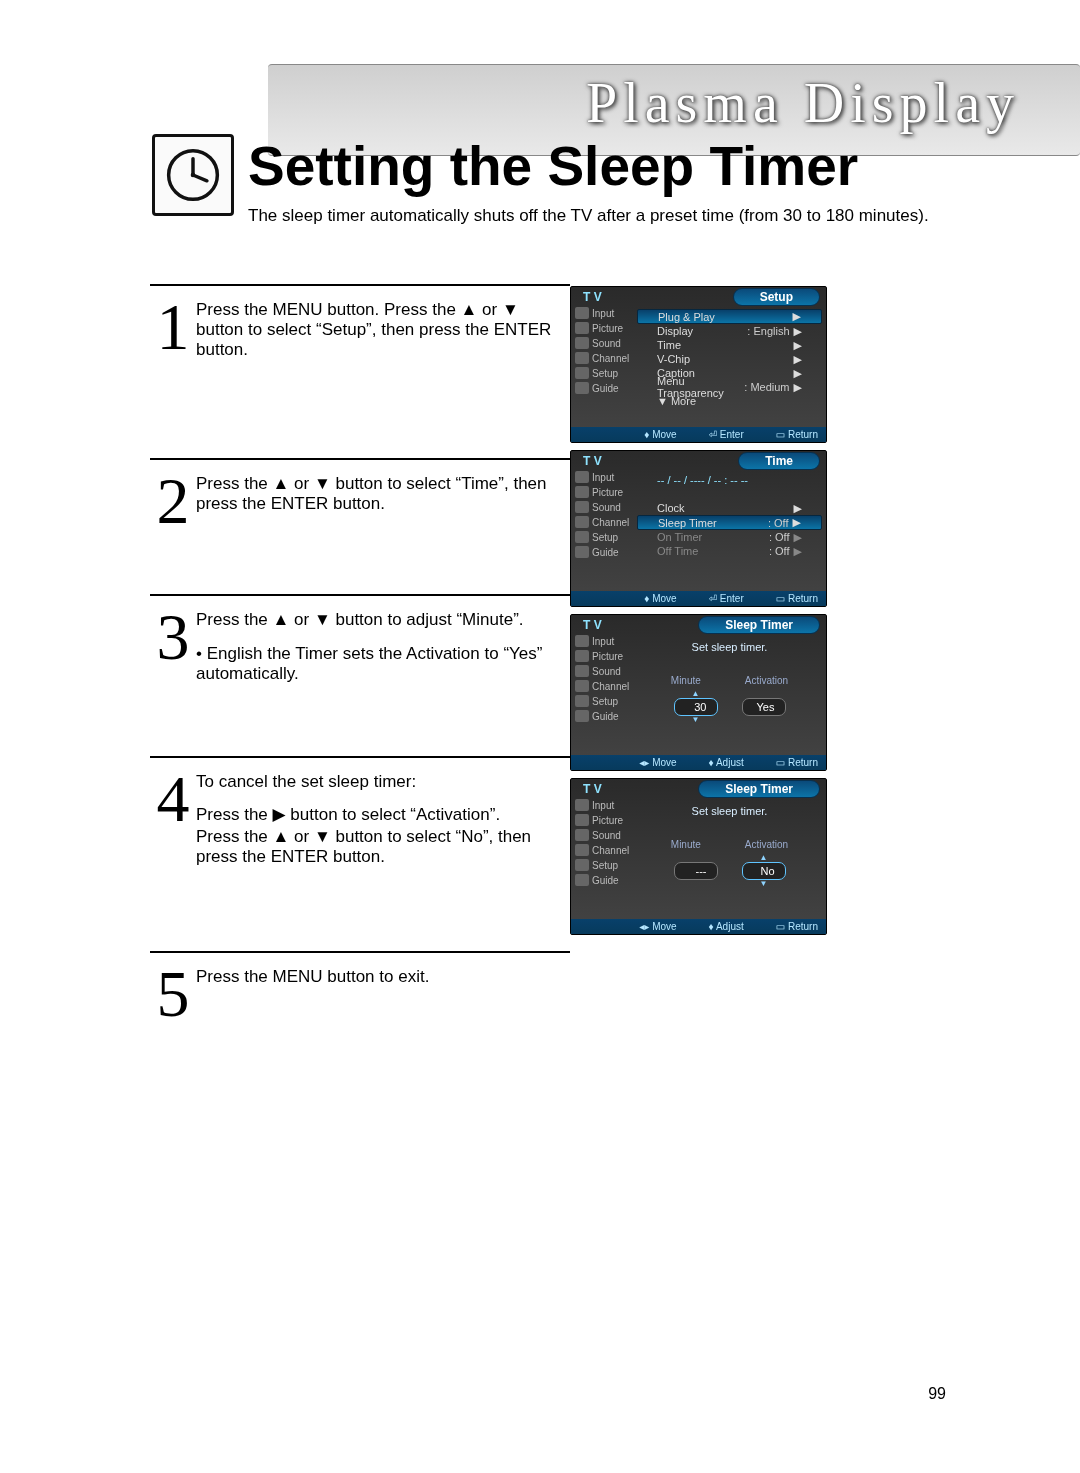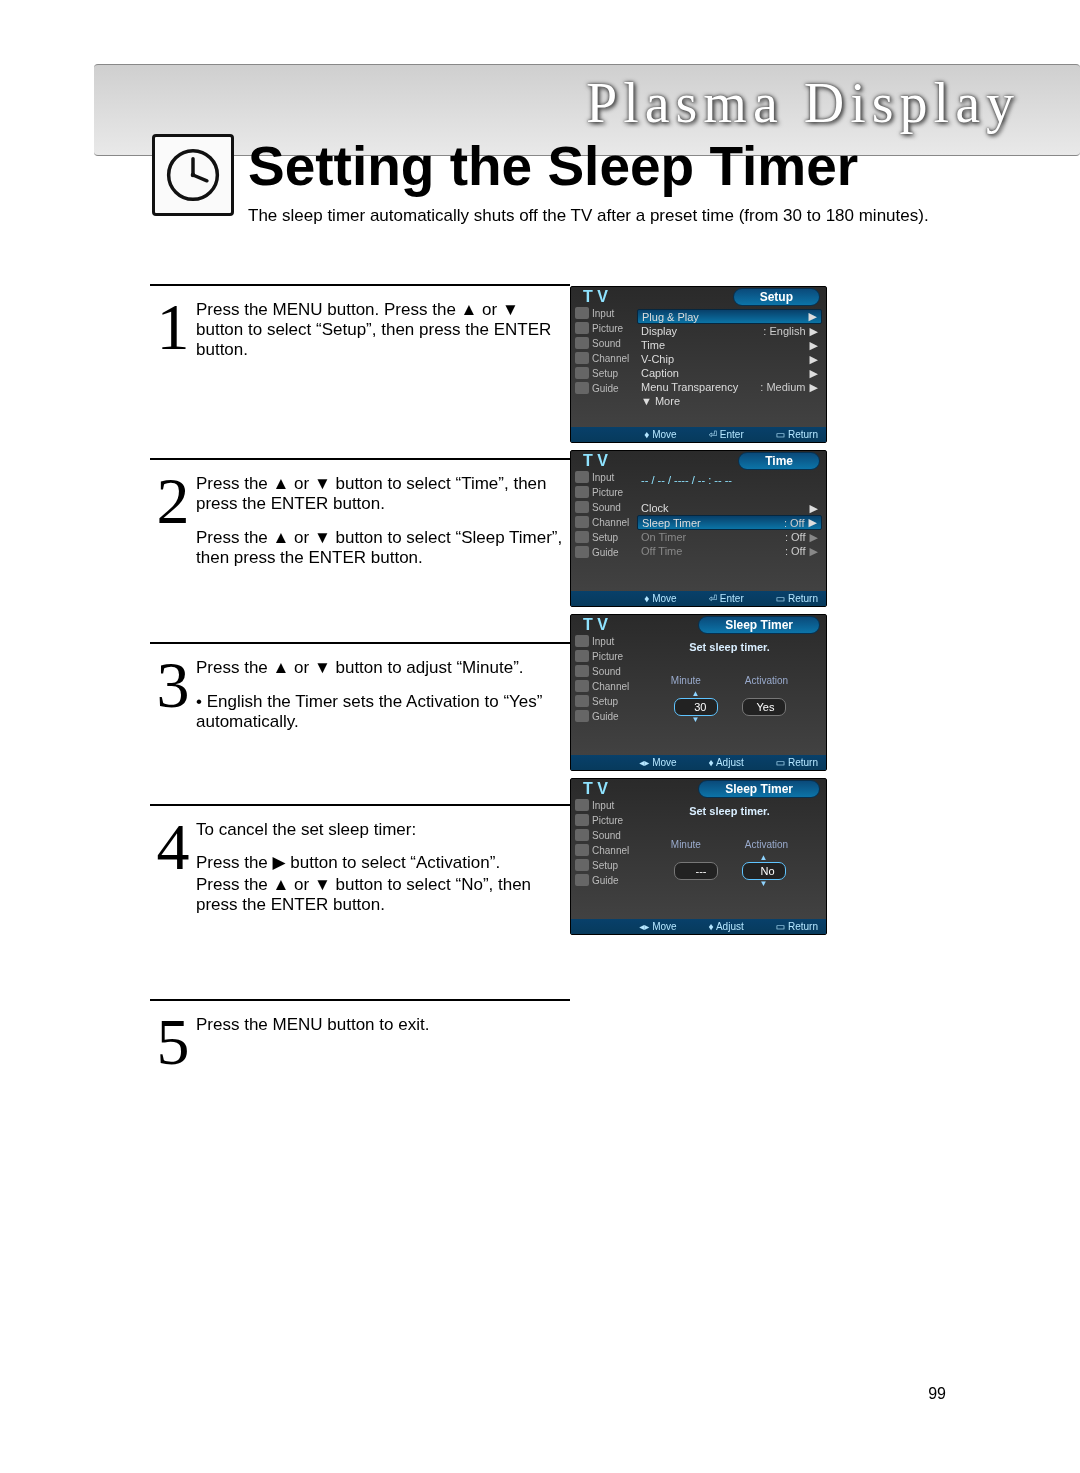--- a/index.html
+++ b/index.html
@@ -1,54 +1,54 @@
 <!DOCTYPE html>
 <html><head>
 <meta charset="utf-8">
 <style>
 html,body{margin:0;padding:0;background:#fff;font-family:Arial,Helvetica,sans-serif;color:#000;width:1080px}
 .page{position:relative;width:1080px;height:1473px;background:#fff}
-.decor{position:absolute;right:0;top:64px;width:986px;height:90px;
+.decor{position:absolute;right:0;top:64px;width:812px;height:90px;
  background:linear-gradient(#cfcfcf,#e9e9e9);border-top:1px solid #888;border-bottom:1px solid #888;
  border-radius:4px}
 .decor .brand{position:absolute;right:60px;top:6px;font-size:56px;letter-spacing:6px;
  color:#fff;text-shadow:0 0 2px #555,0 0 4px #555,2px 2px 4px #444;font-weight:500;font-family:serif}
 .clock-icon{position:absolute;left:152px;top:134px;width:76px;height:76px;border:3px solid #111;
  border-radius:4px;display:flex;align-items:center;justify-content:center;background:#fafafa}
 .clock-icon svg{width:58px;height:58px}
 .title{position:absolute;left:248px;top:134px;font-size:55px;font-weight:700}
 .subtitle{position:absolute;left:248px;top:206px;font-size:17px}
 .steps{position:absolute;left:150px;top:284px;width:680px}
 .step{display:flex;border-top:2px solid #000;padding:8px 0 26px 0;width:420px}
 .num{font-family:Georgia,serif;font-size:66px;line-height:66px;width:46px;text-align:center}
 .body{padding-top:6px;font-size:17px;flex:1}
 .body p{margin:0 0 14px 0}
 .bullet{margin-left:12px}
 .step5{width:420px;border-top:2px solid #000;display:flex;padding-top:8px}
 .screens{position:absolute;right:255px;top:286px;width:255px}
 .osd{width:255px;background:linear-gradient(#2a2a2a,#444);border:1px solid #000;border-radius:2px;
  color:#ddd;font-size:11px;position:absolute}
 .osd .topbar{display:flex;align-items:center;height:20px;padding:0 6px}
-.osd .topbar .tv{color:#8fe3ff;font-weight:700;font-size:16px;margin-right:auto;margin-left:6px}
+.osd .topbar .tv{color:#8fe3ff;font-weight:700;font-size:12px;margin-right:auto;margin-left:6px}
 .osd .pill{background:linear-gradient(#0a4a7a,#0c74a8);border:1px solid #07304f;border-radius:10px;
  padding:1px 26px;color:#fff;font-weight:700;font-size:12px}
 .osd .cols{display:flex;height:120px}
 .sidebar{width:58px;display:flex;flex-direction:column;padding-left:4px;gap:3px;font-size:10px;color:#bbb}
 .sidebar div{display:flex;align-items:center;gap:3px}
 .sidebar .ic{width:14px;height:12px;background:#666;border-radius:2px;display:inline-block}
 .panel{flex:1;padding:2px 4px}
-.row{display:flex;align-items:center;height:14px;padding:0 4px}
+.row{display:flex;align-items:center;height:14px;padding:0 20px}
 .row .lab{flex:1}
 .row .val{color:#ccc}
 .row .ar{margin-left:4px}
 .row.sel{background:linear-gradient(#08406a,#0b74a6);border:1px solid #06273f;border-radius:2px;height:13px}
 .foot{display:flex;justify-content:flex-end;gap:32px;background:linear-gradient(#08406a,#073a5c);
  padding:2px 8px;color:#b5e6ff;font-size:10px}
 .center{display:flex;flex-direction:column;align-items:center;justify-content:flex-start;padding-top:6px}
-.center .hint{color:#d9eeff;font-weight:700;margin-bottom:22px}
+.center .hint{color:#d9eeff;font-weight:400;margin-bottom:22px}
 .center .labels{display:flex;gap:44px;margin-bottom:4px;font-size:10px;color:#9ac}
 .boxes{display:flex;gap:24px}
 .vbox{display:flex;flex-direction:column;align-items:center}
 .vbox .b{border:1px solid #777;background:#222;color:#fff;font-size:11px;padding:2px 10px;border-radius:7px;min-width:22px;text-align:right}
 .vbox .sel{border:1px solid #5fc4ff}
 .vbox .tri{color:#8fd4ff;font-size:8px;height:8px;line-height:8px}
 .pagenum{position:absolute;right:134px;bottom:70px;font-size:16px}
 </style>
 </head>
 <body>
@@ -75,21 +75,20 @@
       <div class="num">1</div>
       <div class="body">
           <p>Press the MENU button. Press the ▲ or ▼ button to select “Setup”, then press the ENTER button.</p>
         </div>
     </div>
     <div style="height:58px"></div>
     <div class="step">
       <div class="num">2</div>
       <div class="body">
         <p>Press the ▲ or ▼ button to select “Time”, then press the ENTER button.</p>
-        <p>Press the ▲ or ▼ button to select “Sleep Timer”, then press the ENTER button.</p>
       </div>
     </div>
     <div style="height:34px"></div>
     <div class="step">
       <div class="num">3</div>
       <div class="body">
         <p>Press the ▲ or ▼ button to adjust “Minute”.</p>
         <p class="bullet">•  English the Timer sets the Activation to “Yes” automatically.</p>
       </div>
     </div>

